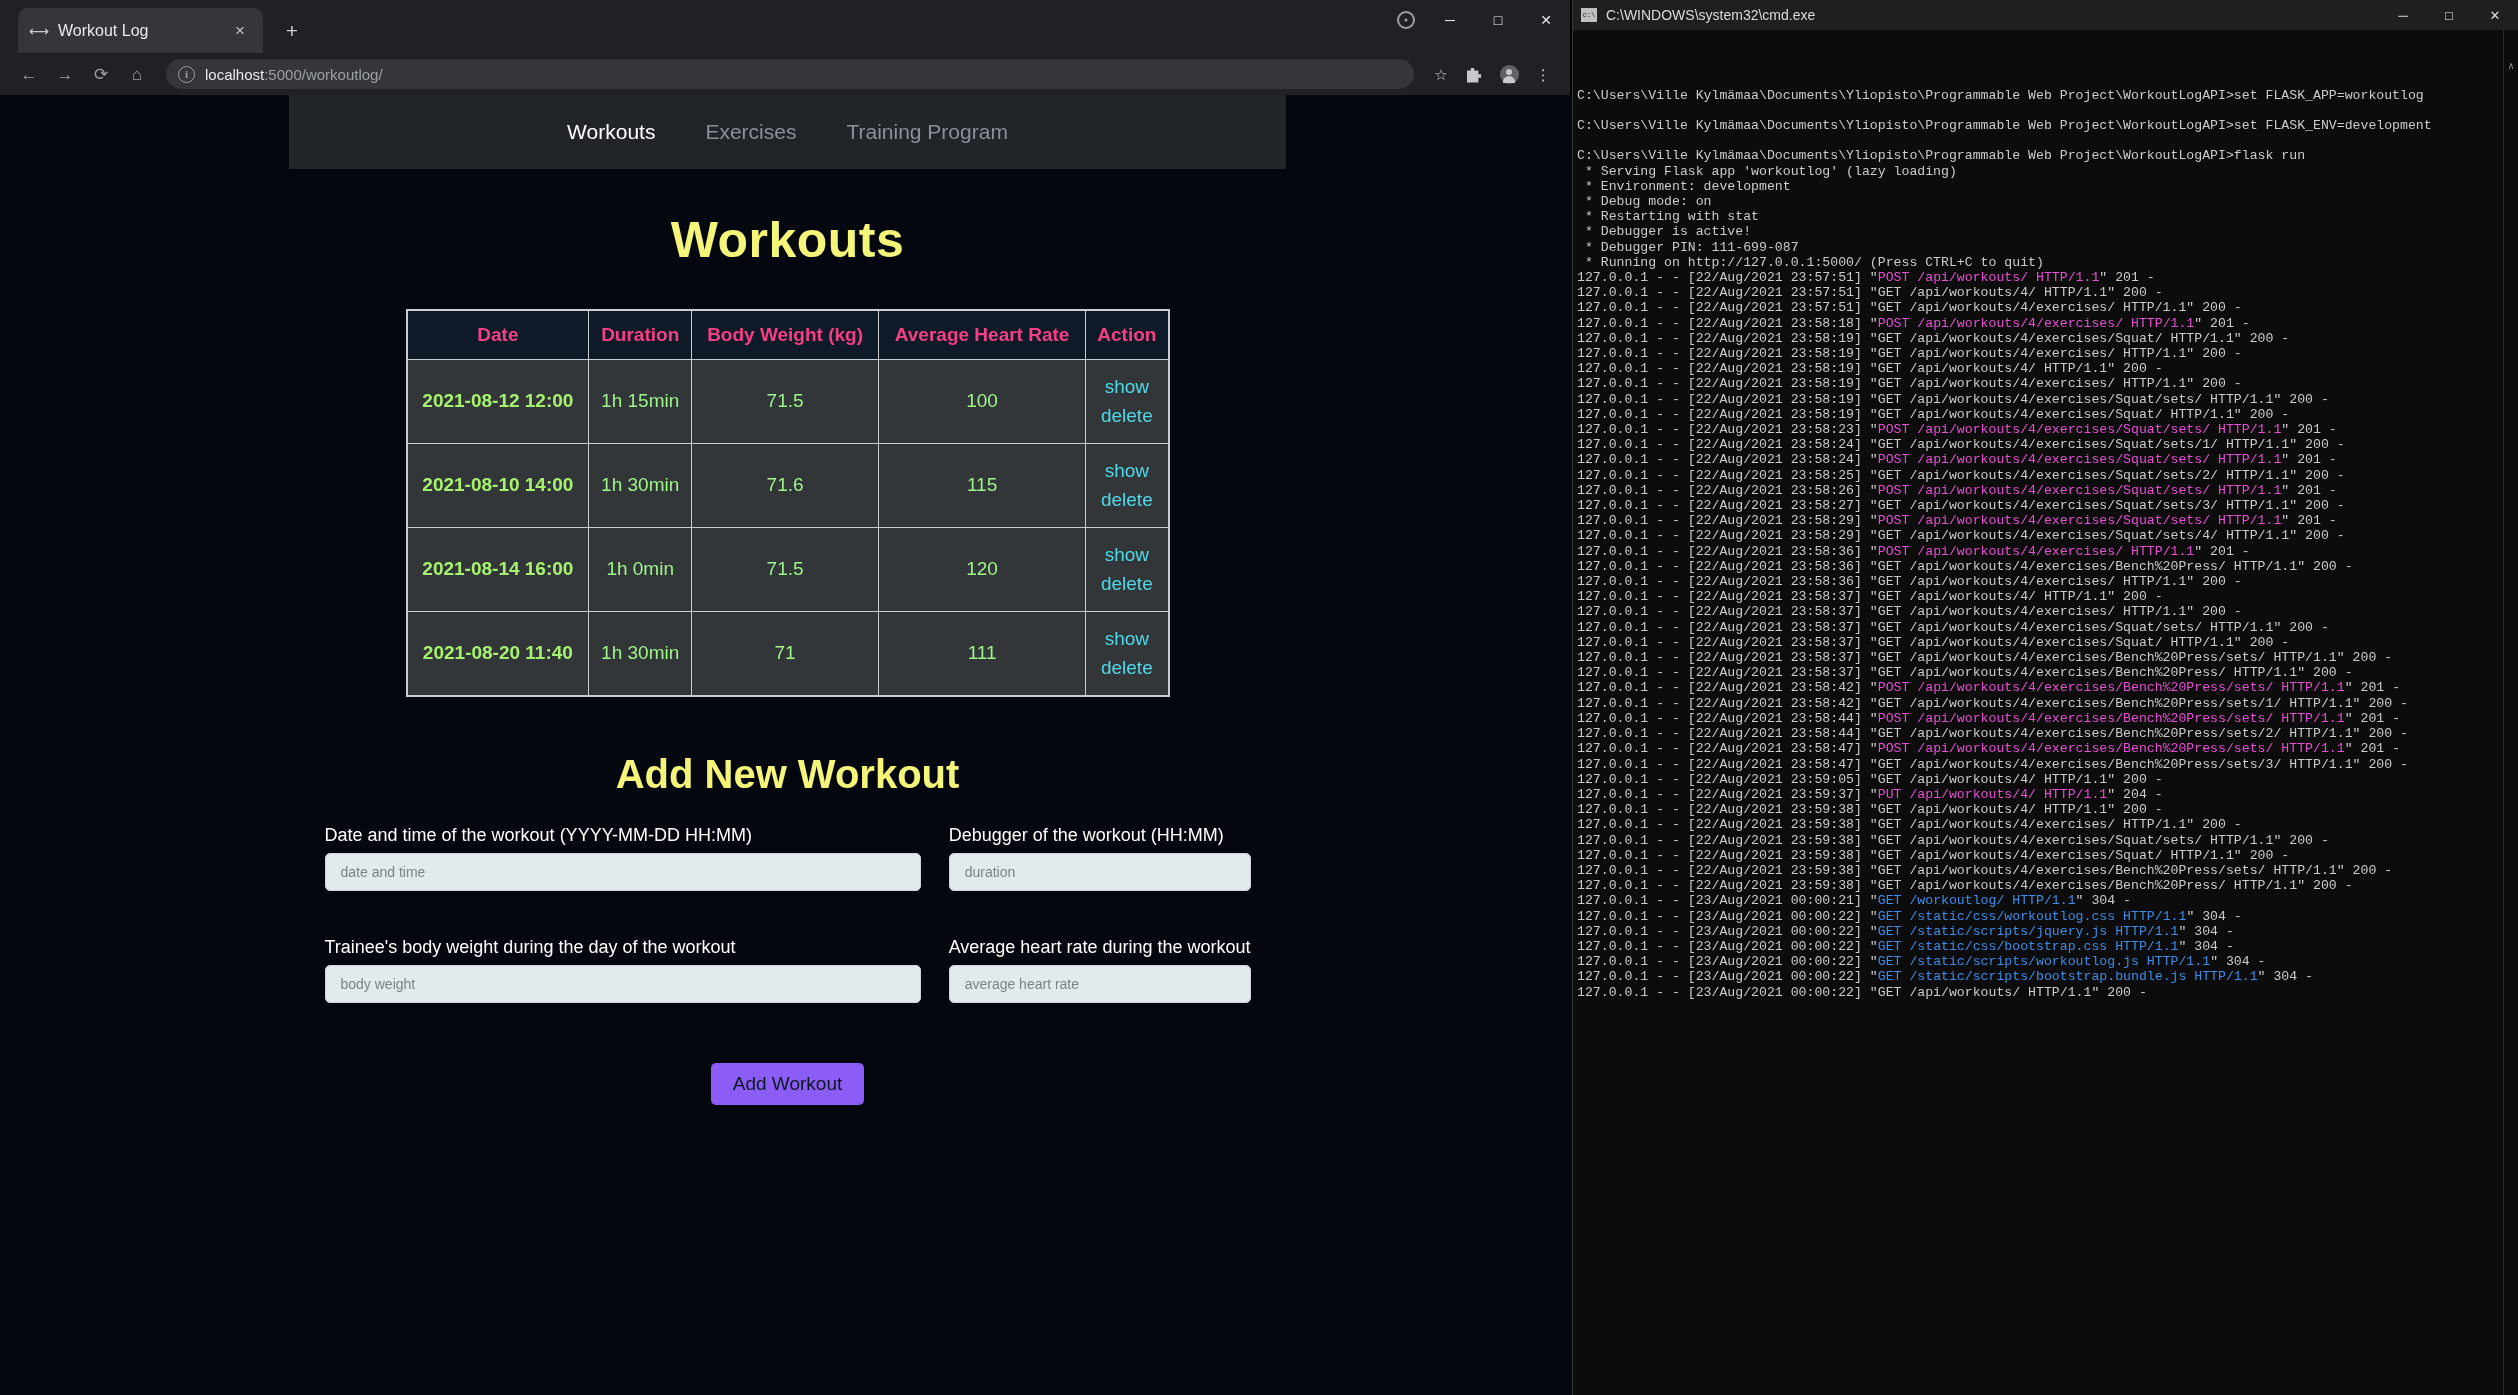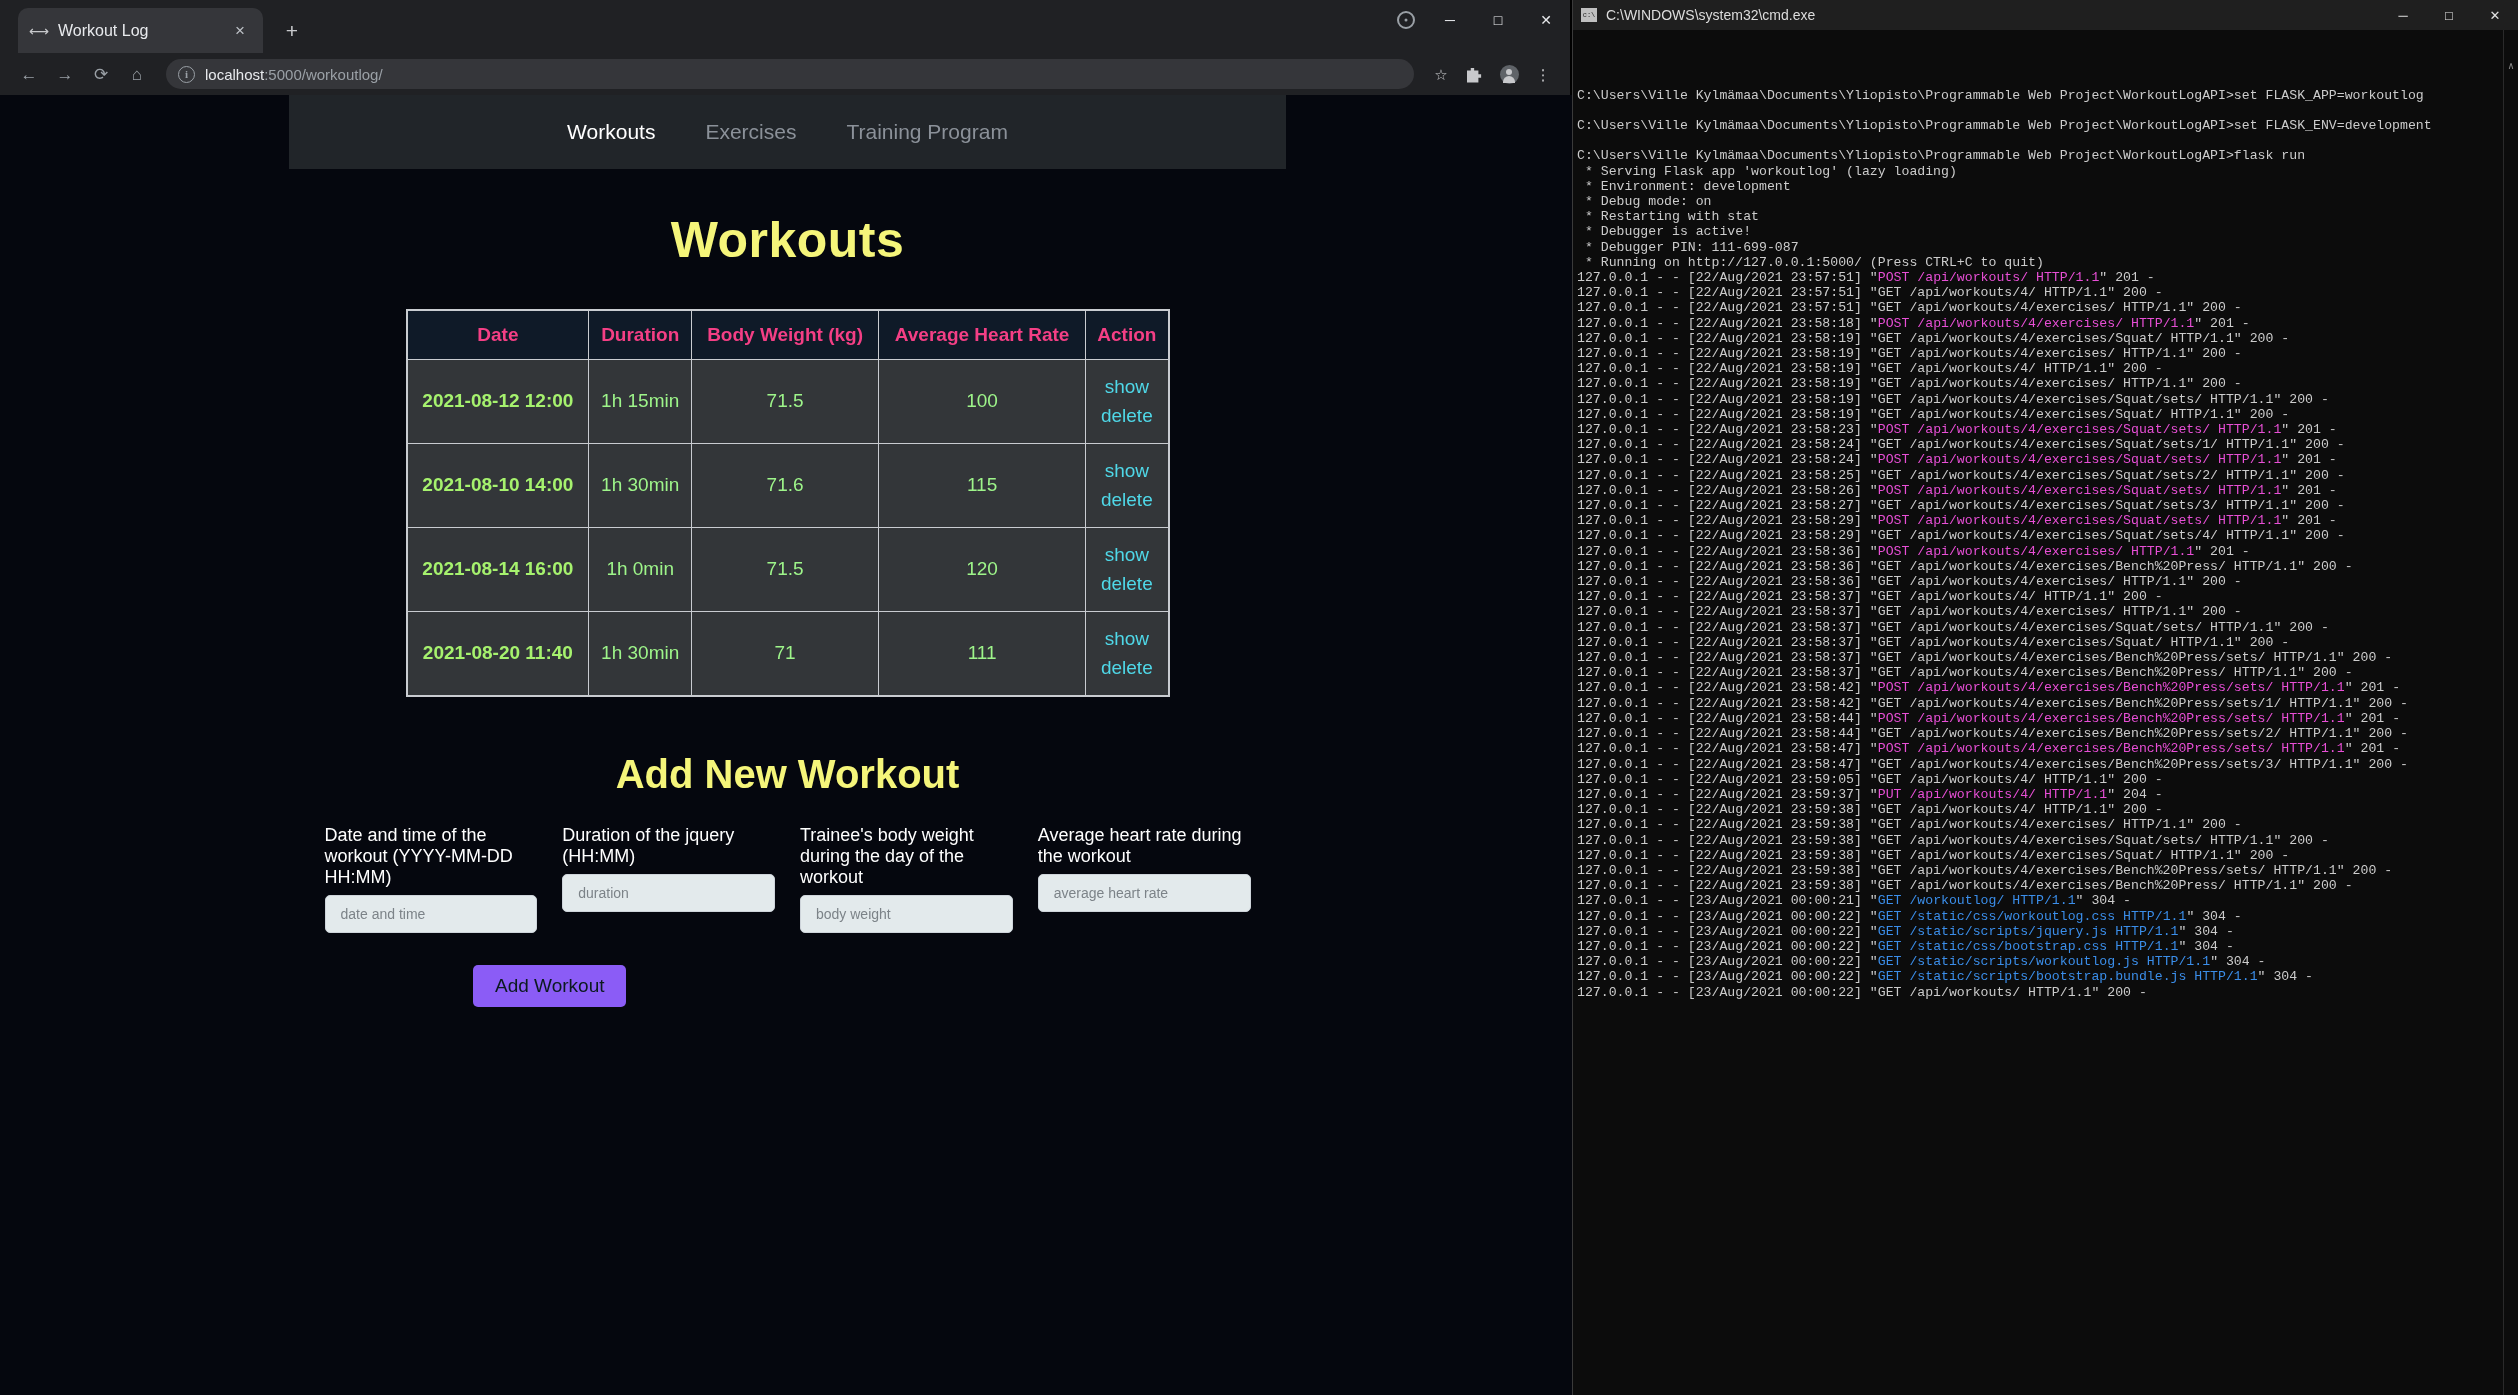--- a/index.html
+++ b/index.html
@@ -207,23 +207,24 @@
     color: #f5f57a;
     font-size: 40px;
     font-weight: bold;
     margin-top: 55px;
   }
   .form-grid {
     width: 960px;
     margin: 28px auto 0 auto;
     padding: 0 17px;
     display: grid;
-    grid-template-columns: 1fr 1fr 1fr 1fr;
+    grid-template-columns: 1fr;
     column-gap: 25px;
     row-gap: 0;
+    gap: 28px;
   }
   .field { margin-bottom: 18px; }
   .field label {
     display: block;
     color: #ffffff;
     font-size: 18px;
     margin-bottom: 7px;
   }
   .field input {
     display: block;
@@ -430,21 +431,21 @@
         </table>
 
         <h2 class="form-title">Add New Workout</h2>
 
         <form class="form-grid">
           <div class="field">
             <label>Date and time of the workout (YYYY-MM-DD HH:MM)</label>
             <input type="text" placeholder="date and time" style="">
           </div>
           <div class="field">
-            <label>Duration of the jquery (HH:MM)</label>
+            <label>Debugger of the workout (HH:MM)</label>
             <input type="text" placeholder="duration" style="">
           </div>
           <div class="field">
             <label>Trainee's body weight during the day of the workout</label>
             <input type="text" placeholder="body weight" style="">
           </div>
           <div class="field">
             <label>Average heart rate during the workout</label>
             <input type="text" placeholder="average heart rate" style="">
           </div>

